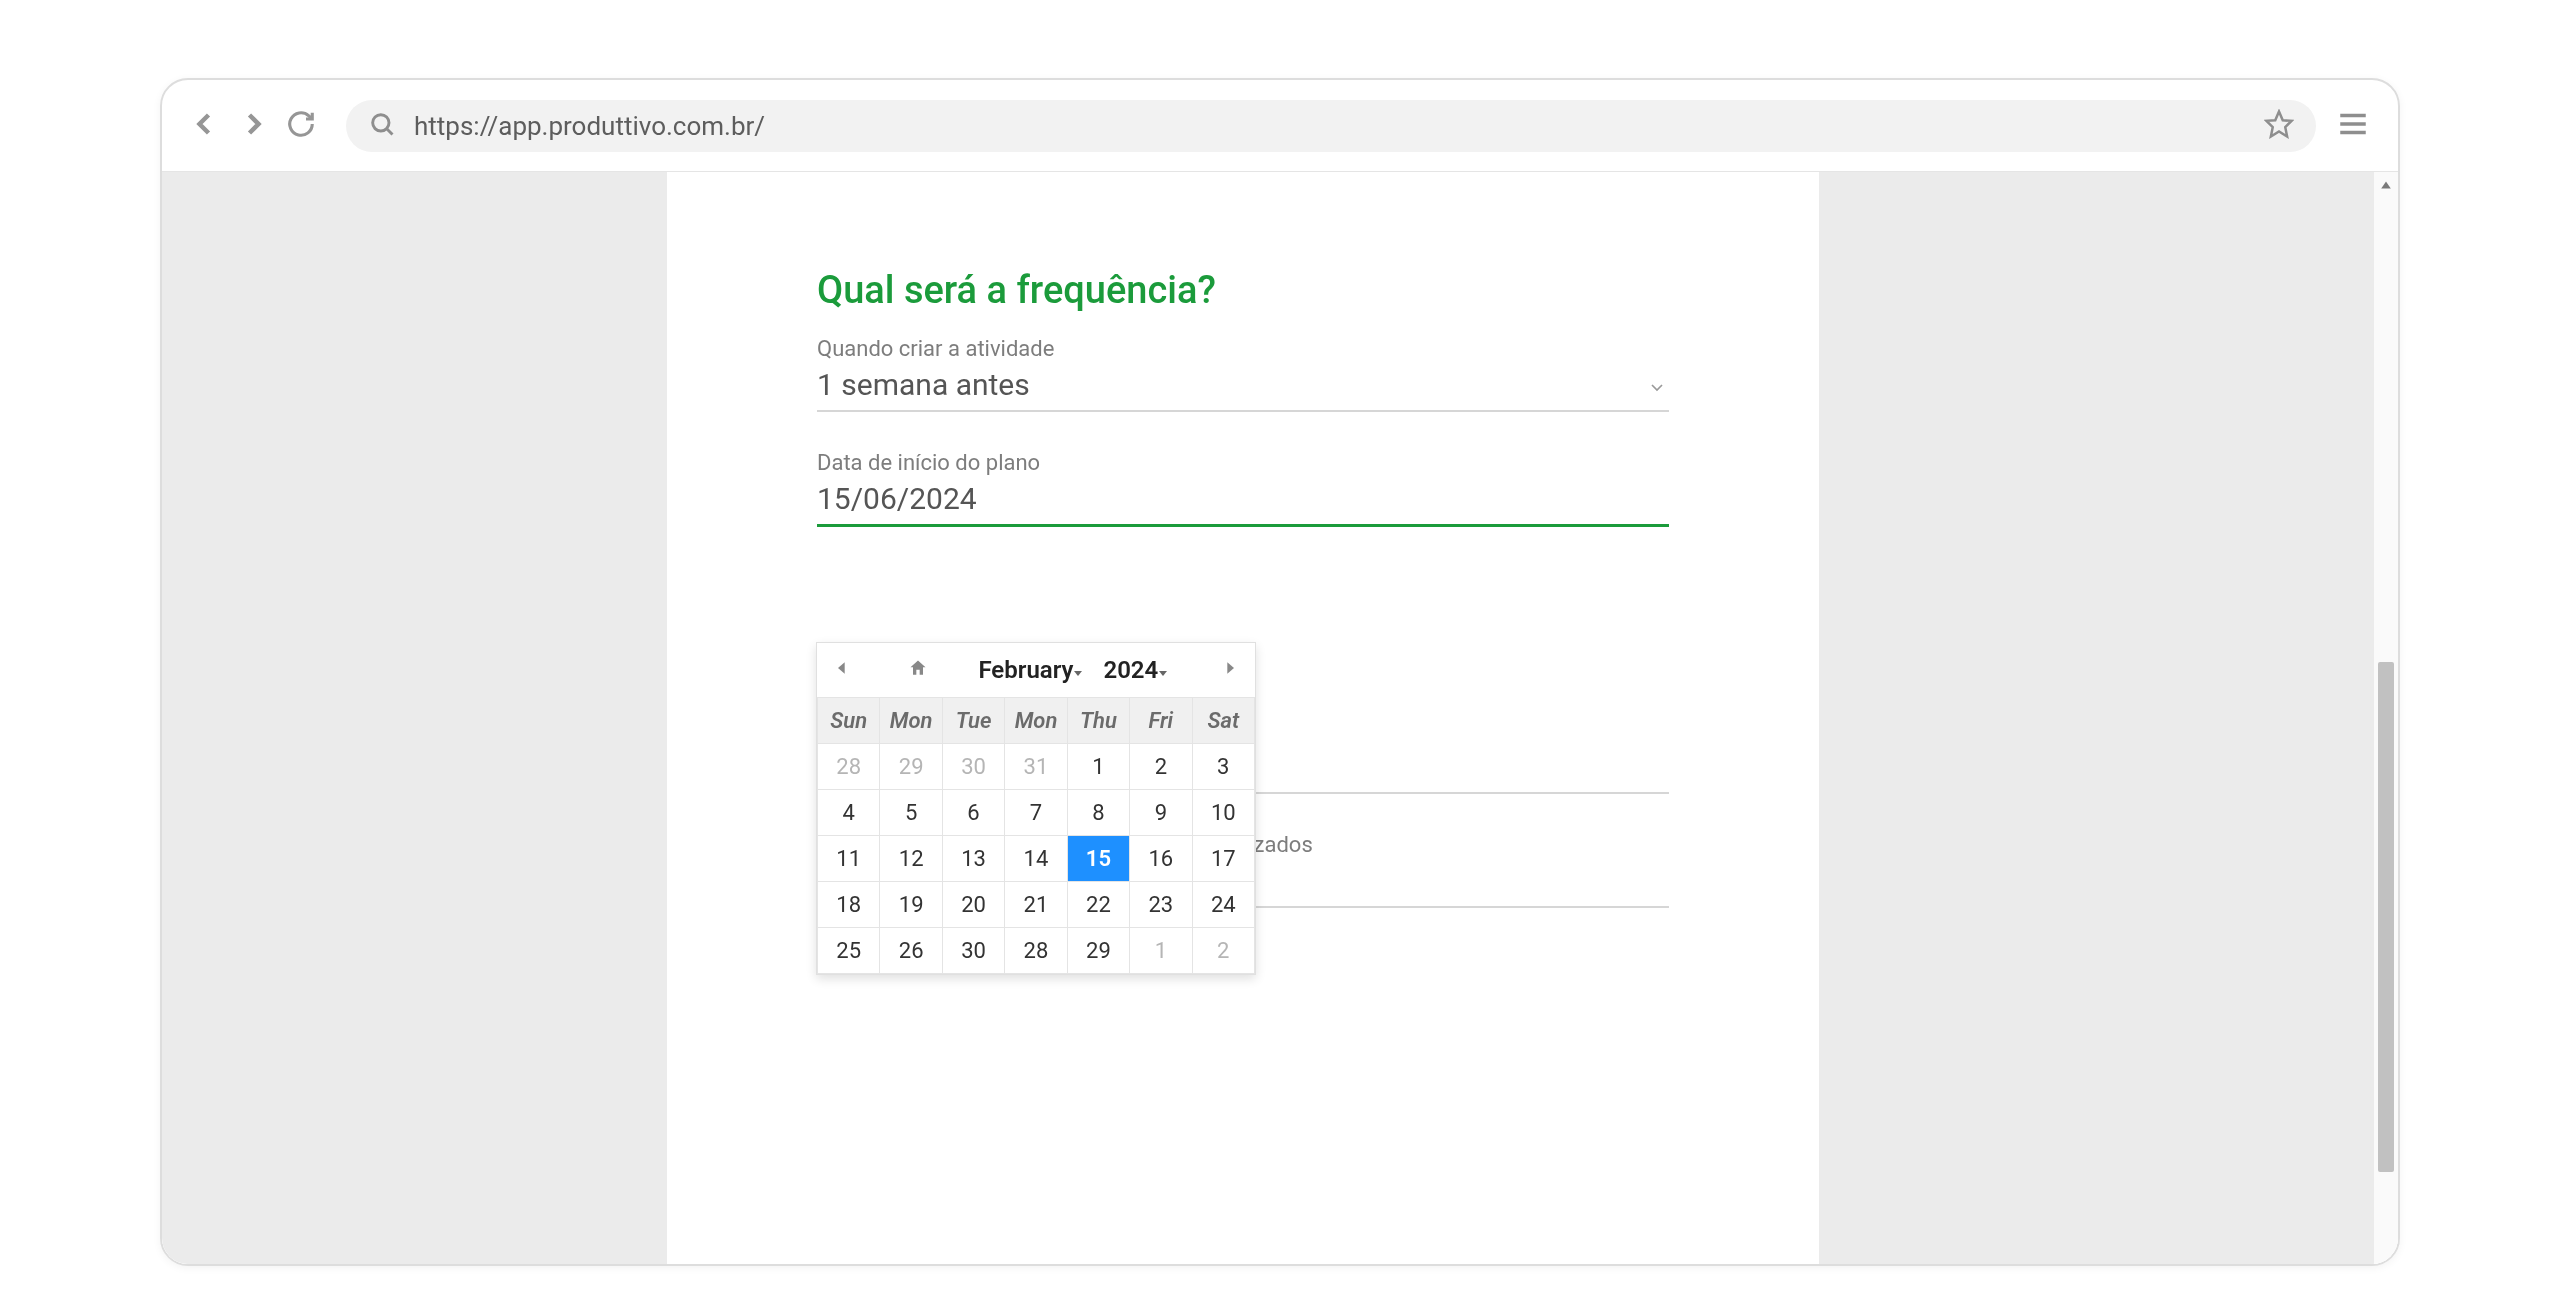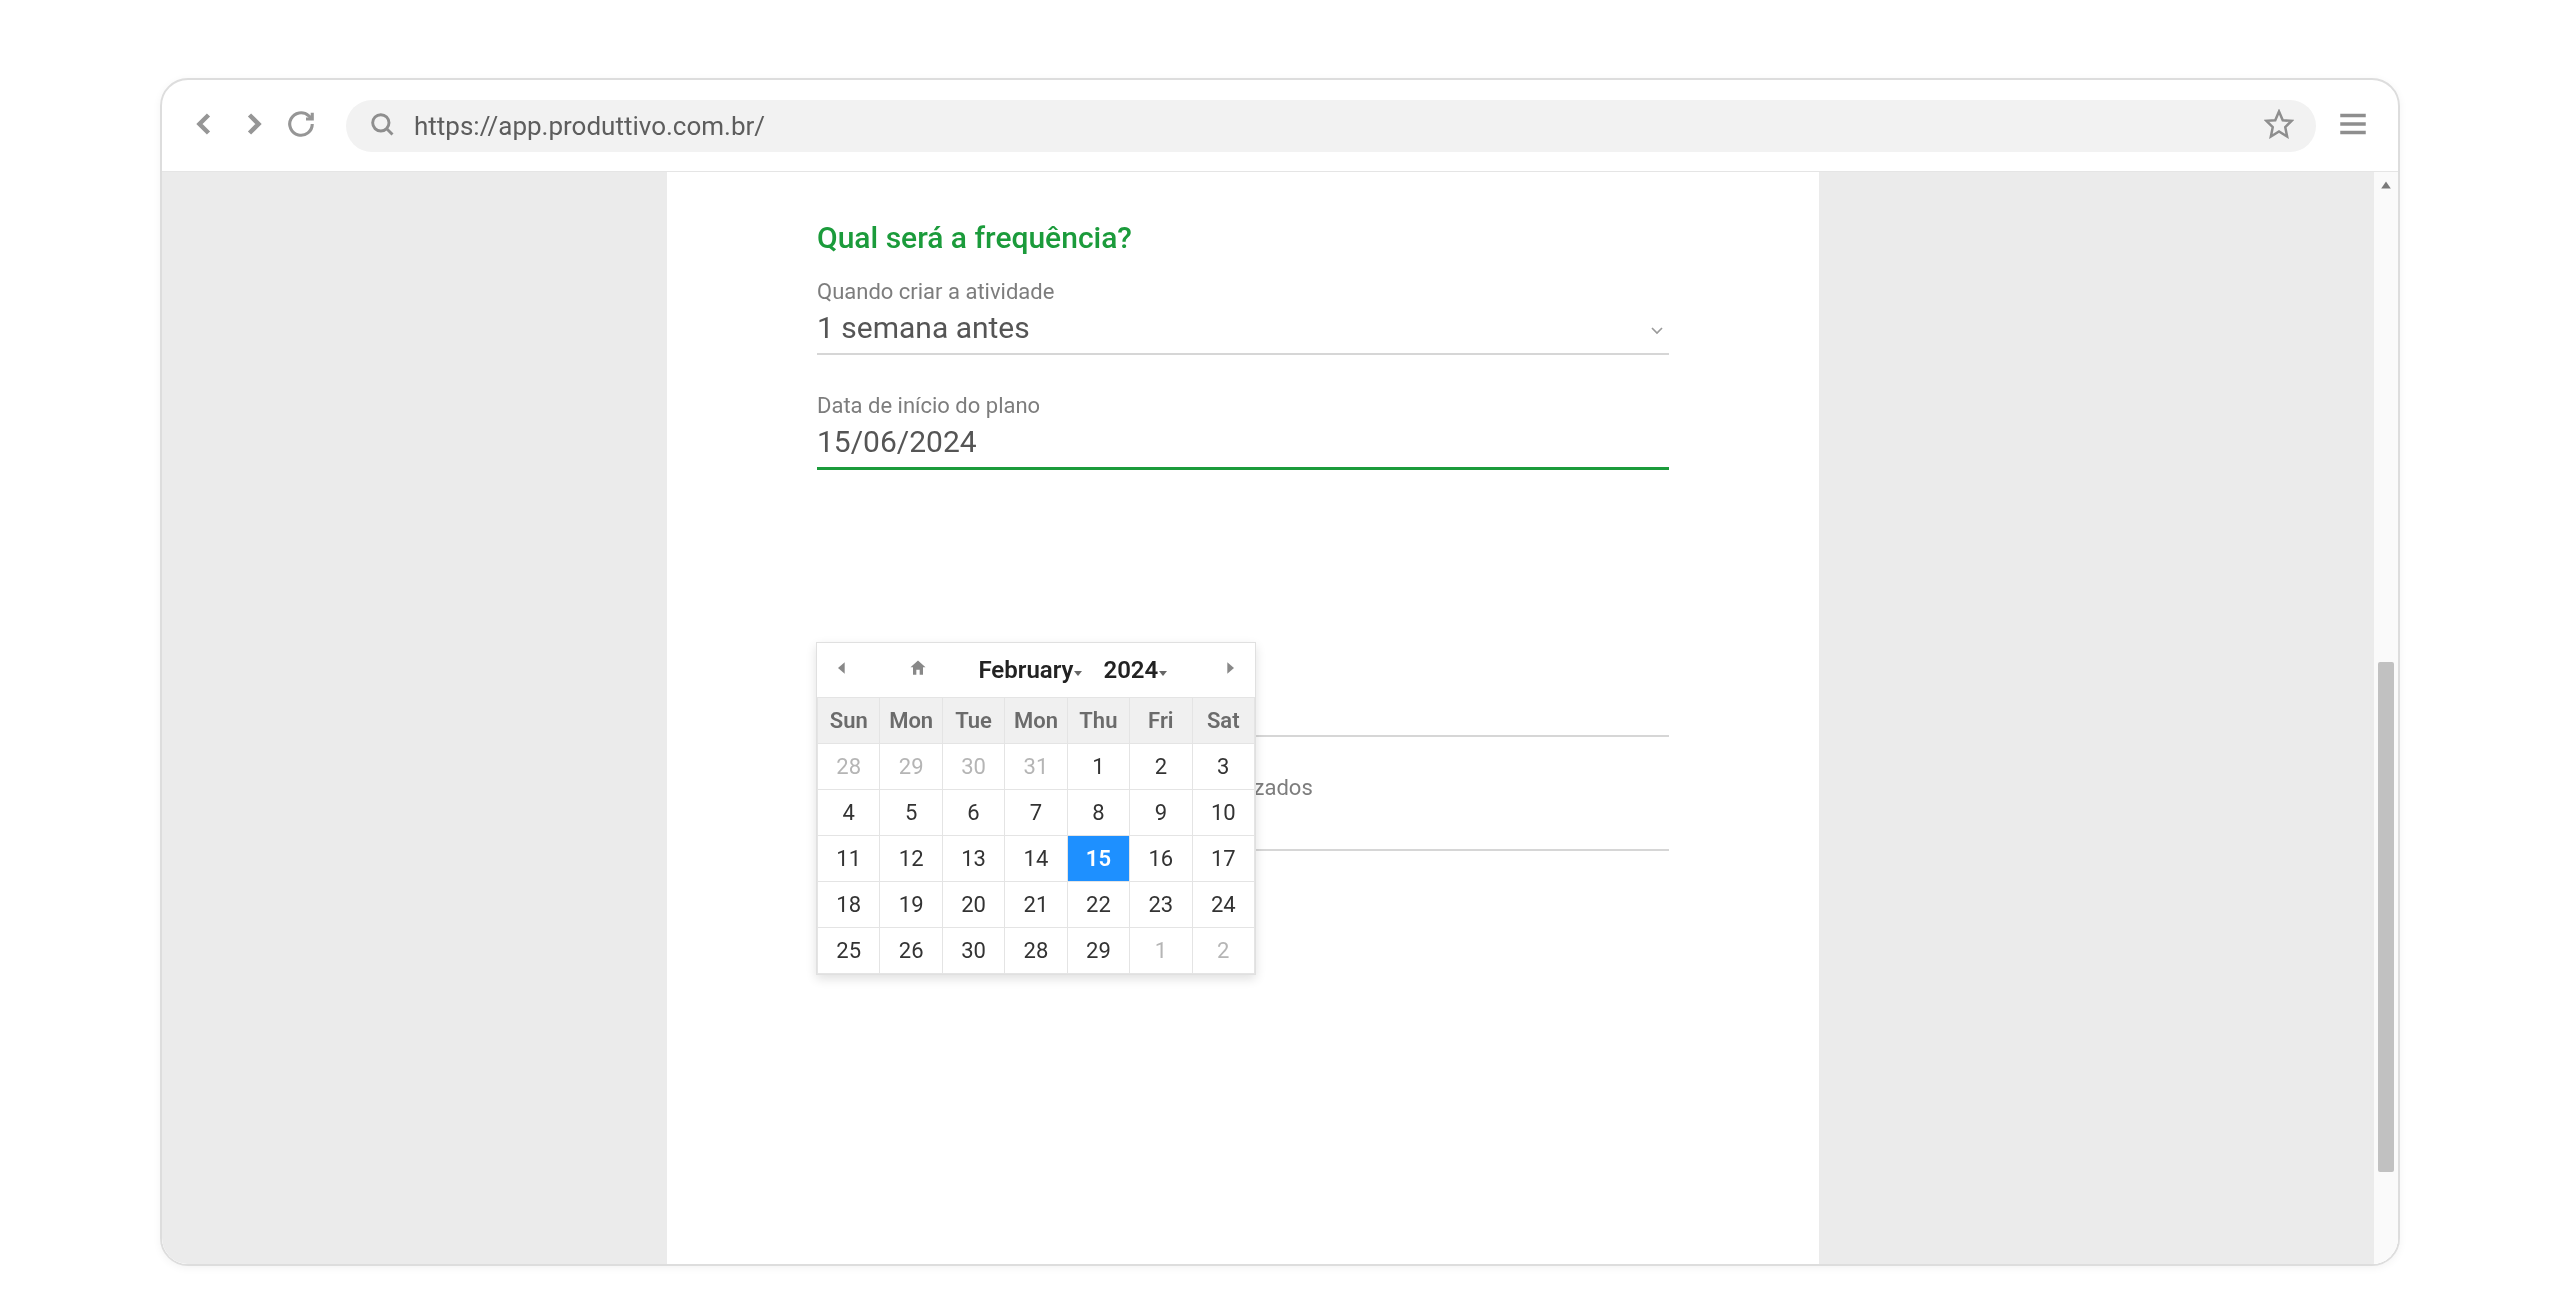--- a/index.html
+++ b/index.html
@@ -91,23 +91,24 @@
   right: 579px;
   top: 0;
   bottom: 0;
   background: #fff;
 }
 .inner-form {
   padding: 48px 150px 0 150px;
 }
 .section-heading {
   color: #1b9b3b;
-  font-size: 30px;
+  font-size: 38px;
   font-weight: 500;
   margin-bottom: 24px;
+  margin-top: 48px;
 }
 .field { margin-bottom: 38px; position: relative; }
 .field-label {
   color: #7d7d7d;
   font-size: 22px;
   margin-bottom: 2px;
 }
 .field-value {
   color: #555;
   font-size: 30px;
@@ -151,21 +152,21 @@
 .dp-month .mini-caret, .dp-year .mini-caret { color: #666; }
 .mini-caret svg { width: 10px; height: 10px; }
 .dp-table { width: 100%; border-collapse: collapse; }
 .dp-table th, .dp-table td {
   width: 62px;
   height: 46px;
   text-align: center;
   border: 1px solid #e4e4e4;
   font-size: 22px;
 }
-.dp-table th { background: #f0f0f0; color: #6b6b6b; font-weight: 600; }
+.dp-table th { background: #f0f0f0; color: #6b6b6b; font-weight: 600; font-style: italic; }
 .dp-table td { color: #333; cursor: pointer; }
 .dp-table td.muted { color: #b5b5b5; }
 .dp-table td.selected { background: #1e90ff; color: #fff; font-weight: 600; }
 .behind-heading {
   position: absolute;
   left: 655px;
   top: 596px;
   color: #1b9b3b;
   font-size: 30px;
   font-weight: 500;

